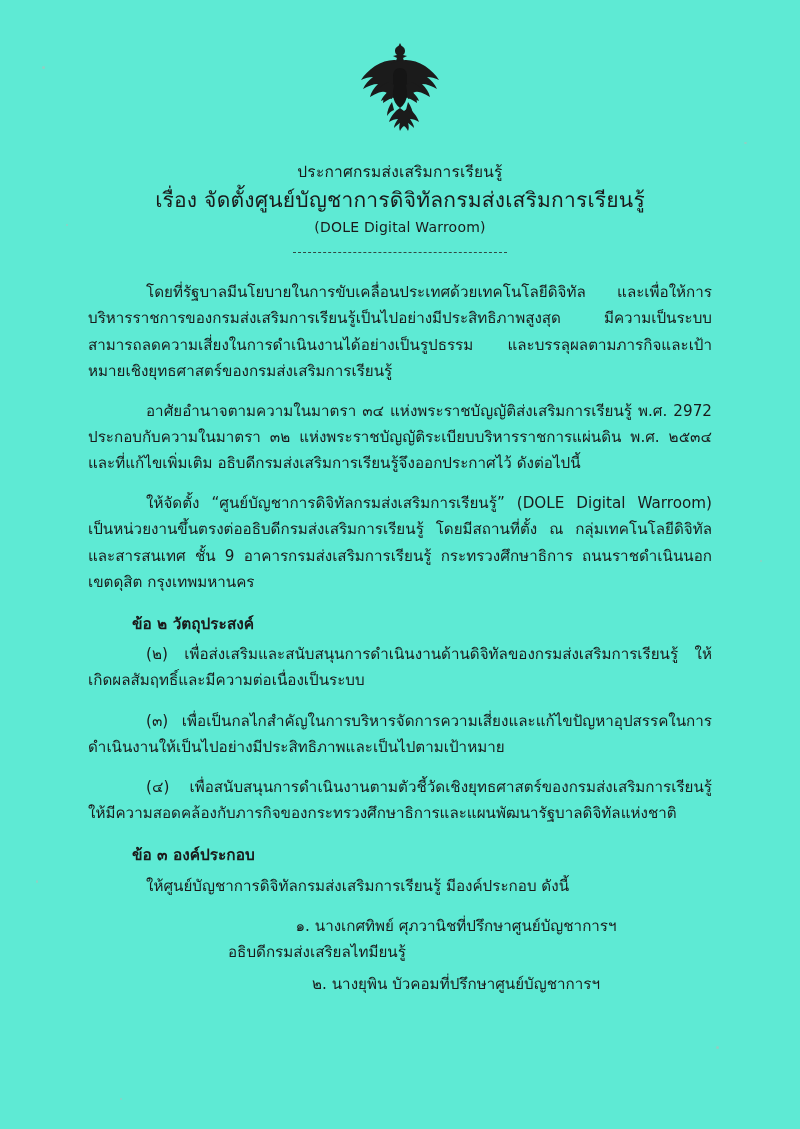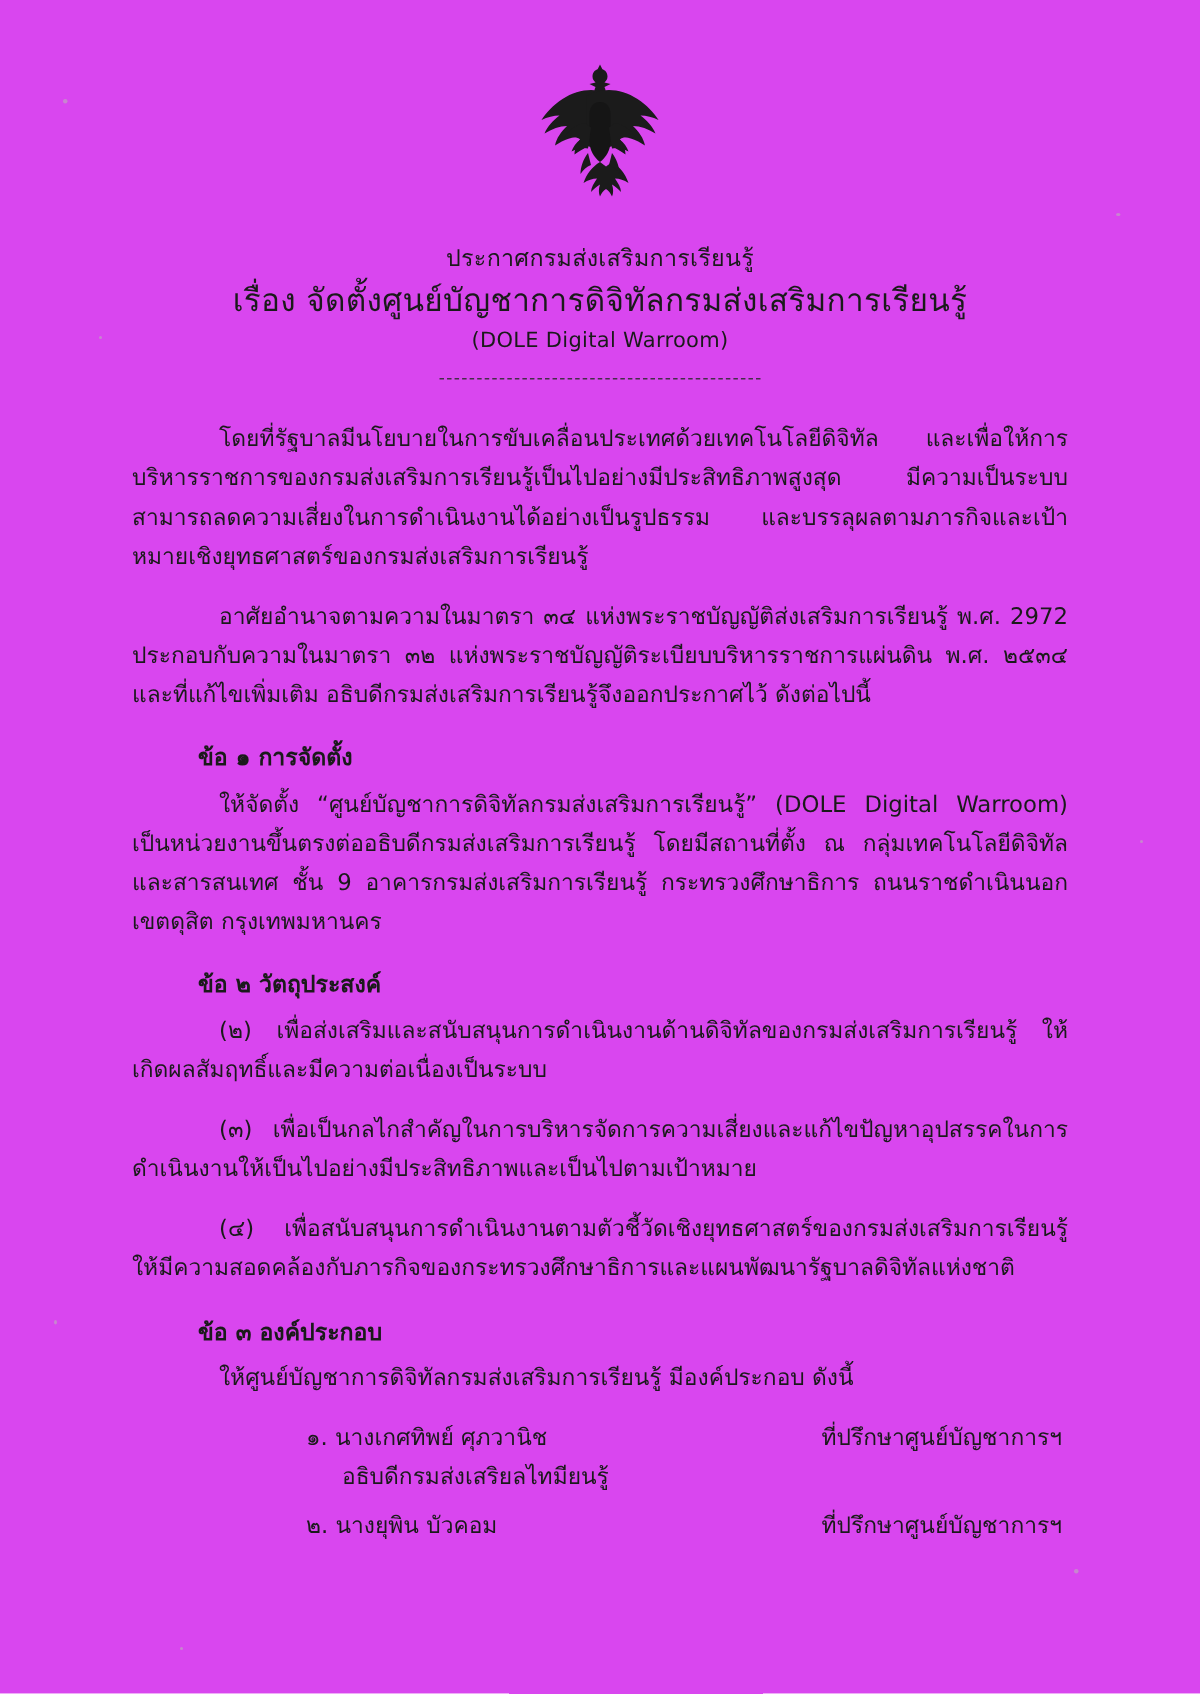--- a/index.html
+++ b/index.html
@@ -8,21 +8,21 @@
     background: #ffffff;
   }
   body {
     font-family: "DejaVu Sans", "Liberation Sans", sans-serif;
     color: #1a1a1a;
   }
   .page {
     position: relative;
     width: 800px;
     height: 1129px;
-    background: #d946ef;
+    background: #5eead4;
     overflow: hidden;
   }
   
   .speck {
     position: absolute;
     background: #b9b9b4;
     border-radius: 50%;
     opacity: .55;
   }
   .content {
@@ -71,21 +71,21 @@
 
   .heading {
     font-weight: bold;
     margin: 16px 0 4px 0;
     text-indent: 44px;
     font-size: 15.4px;
   }
 
   .list-row {
     display: flex;
-    justify-content: space-between;
+    justify-content: center;
     align-items: baseline;
     padding-left: 116px;
     margin-top: 6px;
   }
   .list-row .names { white-space: nowrap; }
   .list-row .role { white-space: nowrap; padding-right: 4px; }
   .sub-line {
     padding-left: 140px;
     margin-top: 0px;
   }
@@ -135,21 +135,20 @@
       <div class="t3">(DOLE Digital Warroom)</div>
     </div>
 
     <div class="rule"></div>
 
     <div class="body">
 
       <p class="para indent">โดยที่รัฐบาลมีนโยบายในการขับเคลื่อนประเทศด้วยเทคโนโลยีดิจิทัล และเพื่อให้การบริหารราชการของกรมส่งเสริมการเรียนรู้เป็นไปอย่างมีประสิทธิภาพสูงสุด มีความเป็นระบบ สามารถลดความเสี่ยงในการดำเนินงานได้อย่างเป็นรูปธรรม และบรรลุผลตามภารกิจและเป้าหมายเชิงยุทธศาสตร์ของกรมส่งเสริมการเรียนรู้</p>
       <p class="para indent">อาศัยอำนาจตามความในมาตรา ๓๔ แห่งพระราชบัญญัติส่งเสริมการเรียนรู้ พ.ศ. 2972 ประกอบกับความในมาตรา ๓๒ แห่งพระราชบัญญัติระเบียบบริหารราชการแผ่นดิน พ.ศ. ๒๕๓๔ และที่แก้ไขเพิ่มเติม อธิบดีกรมส่งเสริมการเรียนรู้จึงออกประกาศไว้ ดังต่อไปนี้</p>
 
-      <div class="heading">ข้อ ๑ การจัดตั้ง</div>
       <p class="para indent">ให้จัดตั้ง “ศูนย์บัญชาการดิจิทัลกรมส่งเสริมการเรียนรู้” (DOLE Digital Warroom) เป็นหน่วยงานขึ้นตรงต่ออธิบดีกรมส่งเสริมการเรียนรู้ โดยมีสถานที่ตั้ง ณ กลุ่มเทคโนโลยีดิจิทัลและสารสนเทศ ชั้น 9 อาคารกรมส่งเสริมการเรียนรู้ กระทรวงศึกษาธิการ ถนนราชดำเนินนอก เขตดุสิต กรุงเทพมหานคร</p>
 
       <div class="heading">ข้อ ๒ วัตถุประสงค์</div>
       <p class="para indent">(๒) เพื่อส่งเสริมและสนับสนุนการดำเนินงานด้านดิจิทัลของกรมส่งเสริมการเรียนรู้ ให้เกิดผลสัมฤทธิ์และมีความต่อเนื่องเป็นระบบ</p>
       <p class="para indent">(๓) เพื่อเป็นกลไกสำคัญในการบริหารจัดการความเสี่ยงและแก้ไขปัญหาอุปสรรคในการดำเนินงานให้เป็นไปอย่างมีประสิทธิภาพและเป็นไปตามเป้าหมาย</p>
       <p class="para indent">(๔) เพื่อสนับสนุนการดำเนินงานตามตัวชี้วัดเชิงยุทธศาสตร์ของกรมส่งเสริมการเรียนรู้ ให้มีความสอดคล้องกับภารกิจของกระทรวงศึกษาธิการและแผนพัฒนารัฐบาลดิจิทัลแห่งชาติ</p>
 
       <div class="heading">ข้อ ๓ องค์ประกอบ</div>
       <p class="para indent">ให้ศูนย์บัญชาการดิจิทัลกรมส่งเสริมการเรียนรู้ มีองค์ประกอบ ดังนี้</p>
 

